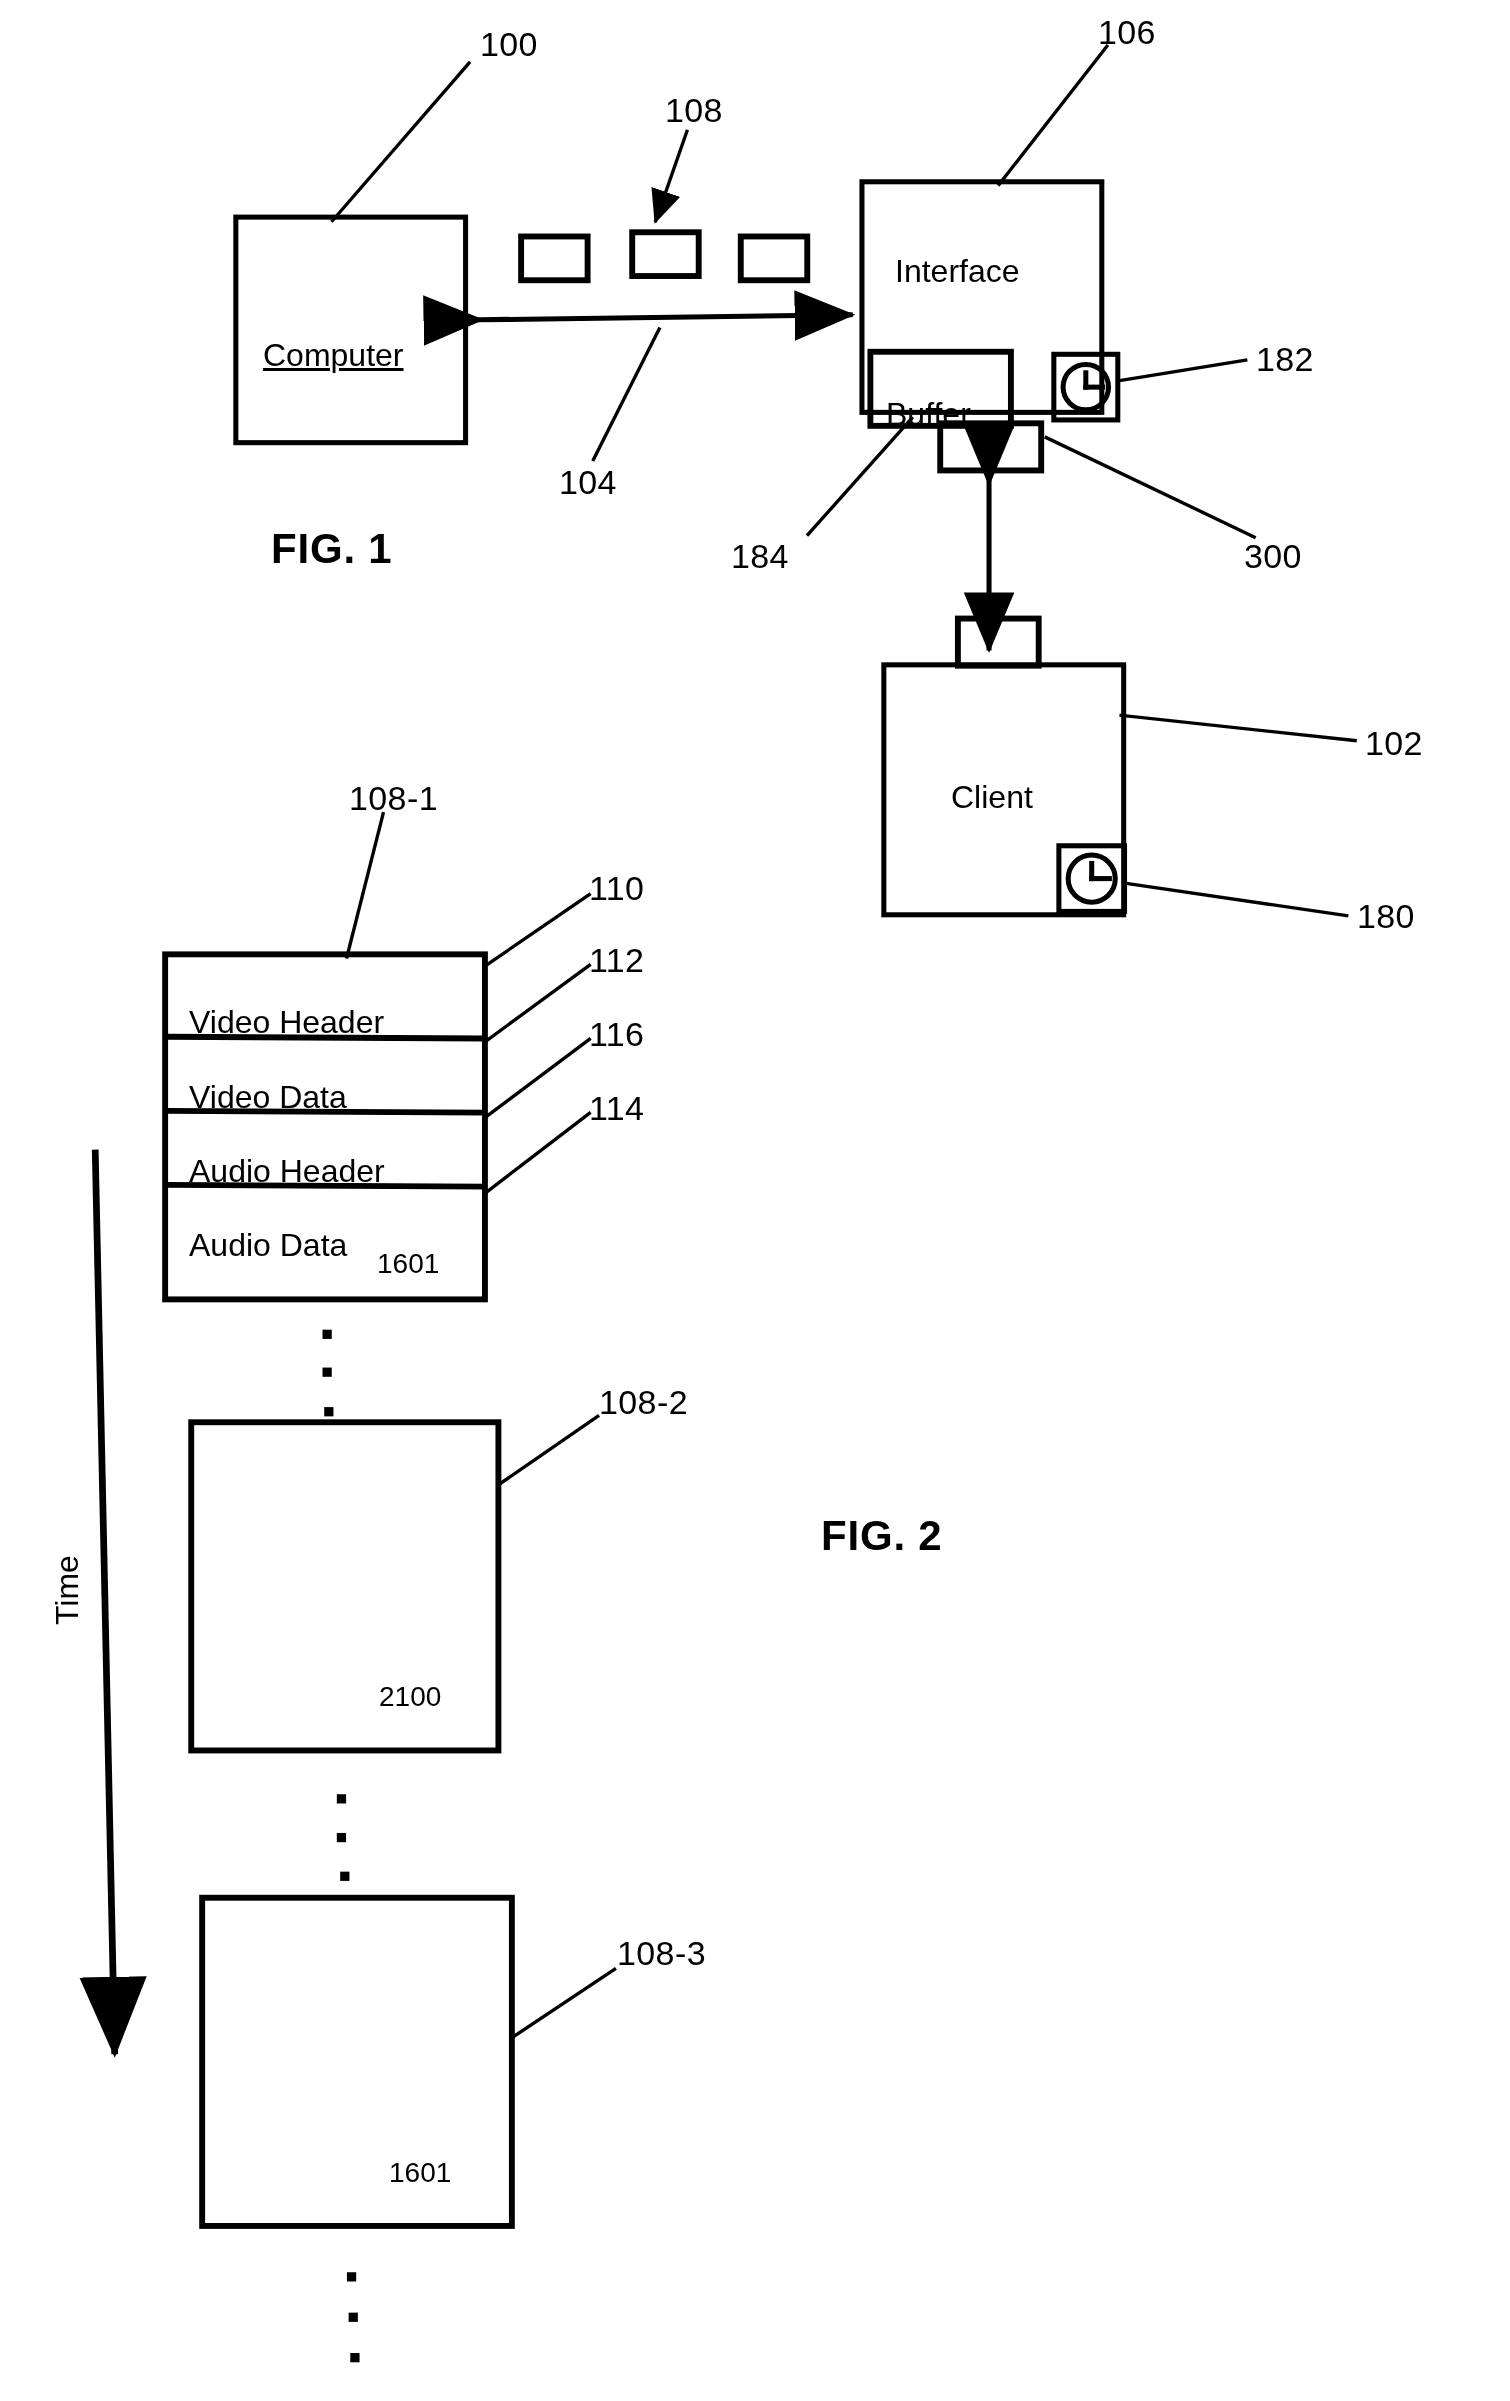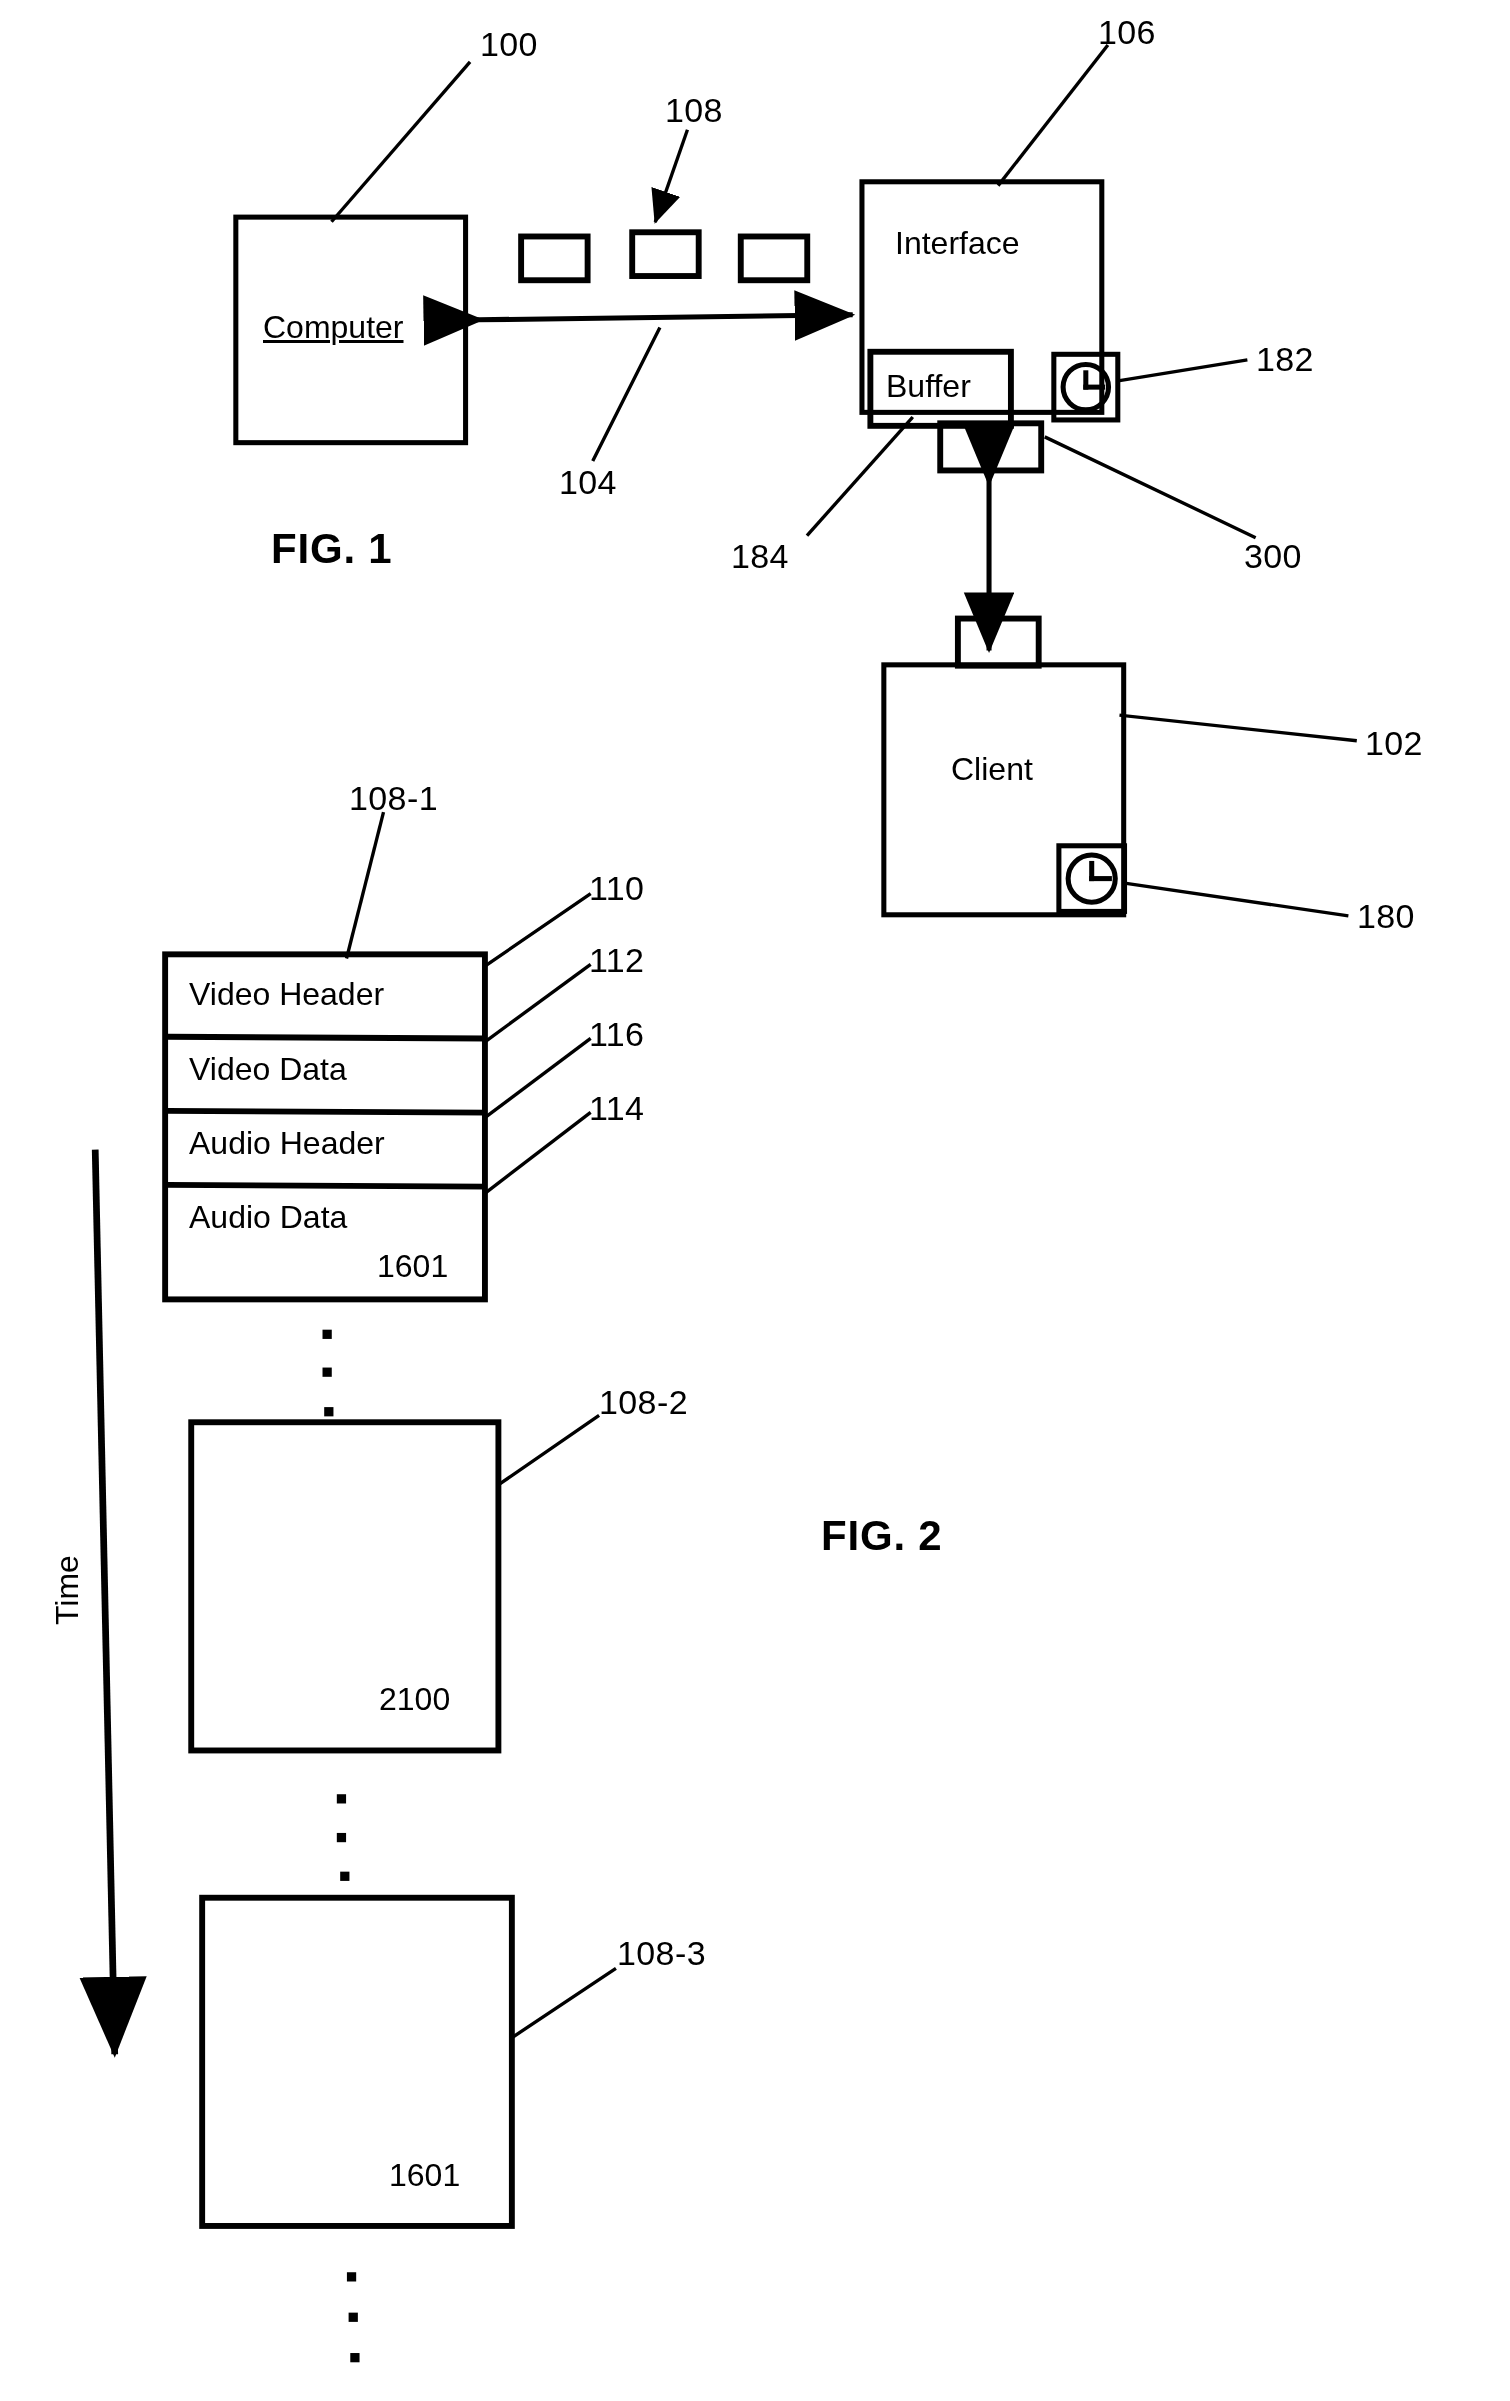--- a/index.html
+++ b/index.html
@@ -31,33 +31,34 @@
     white-space: nowrap;
     line-height: 1;
     color: #000;
   }
   .ref {
     font-size: 34px;
     letter-spacing: 0.4px;
   }
   .boxtext {
     font-size: 32px;
+    margin-top: 28px;
   }
   .figlabel {
     font-size: 42px;
     font-weight: bold;
     letter-spacing: 0.8px;
   }
   .timelabel {
     font-size: 32px;
     transform: rotate(-90deg);
     transform-origin: left top;
   }
   .inner-ref {
-    font-size: 32px;
+    font-size: 28px;
   }
 </style>
 </head>
 <body>
 
 <div id="sheet">
 
   <svg viewBox="0 0 1795 2853" xmlns="http://www.w3.org/2000/svg">
     <defs>
       <marker id="ah" markerWidth="14" markerHeight="14" refX="11" refY="5" orient="auto" markerUnits="strokeWidth">

